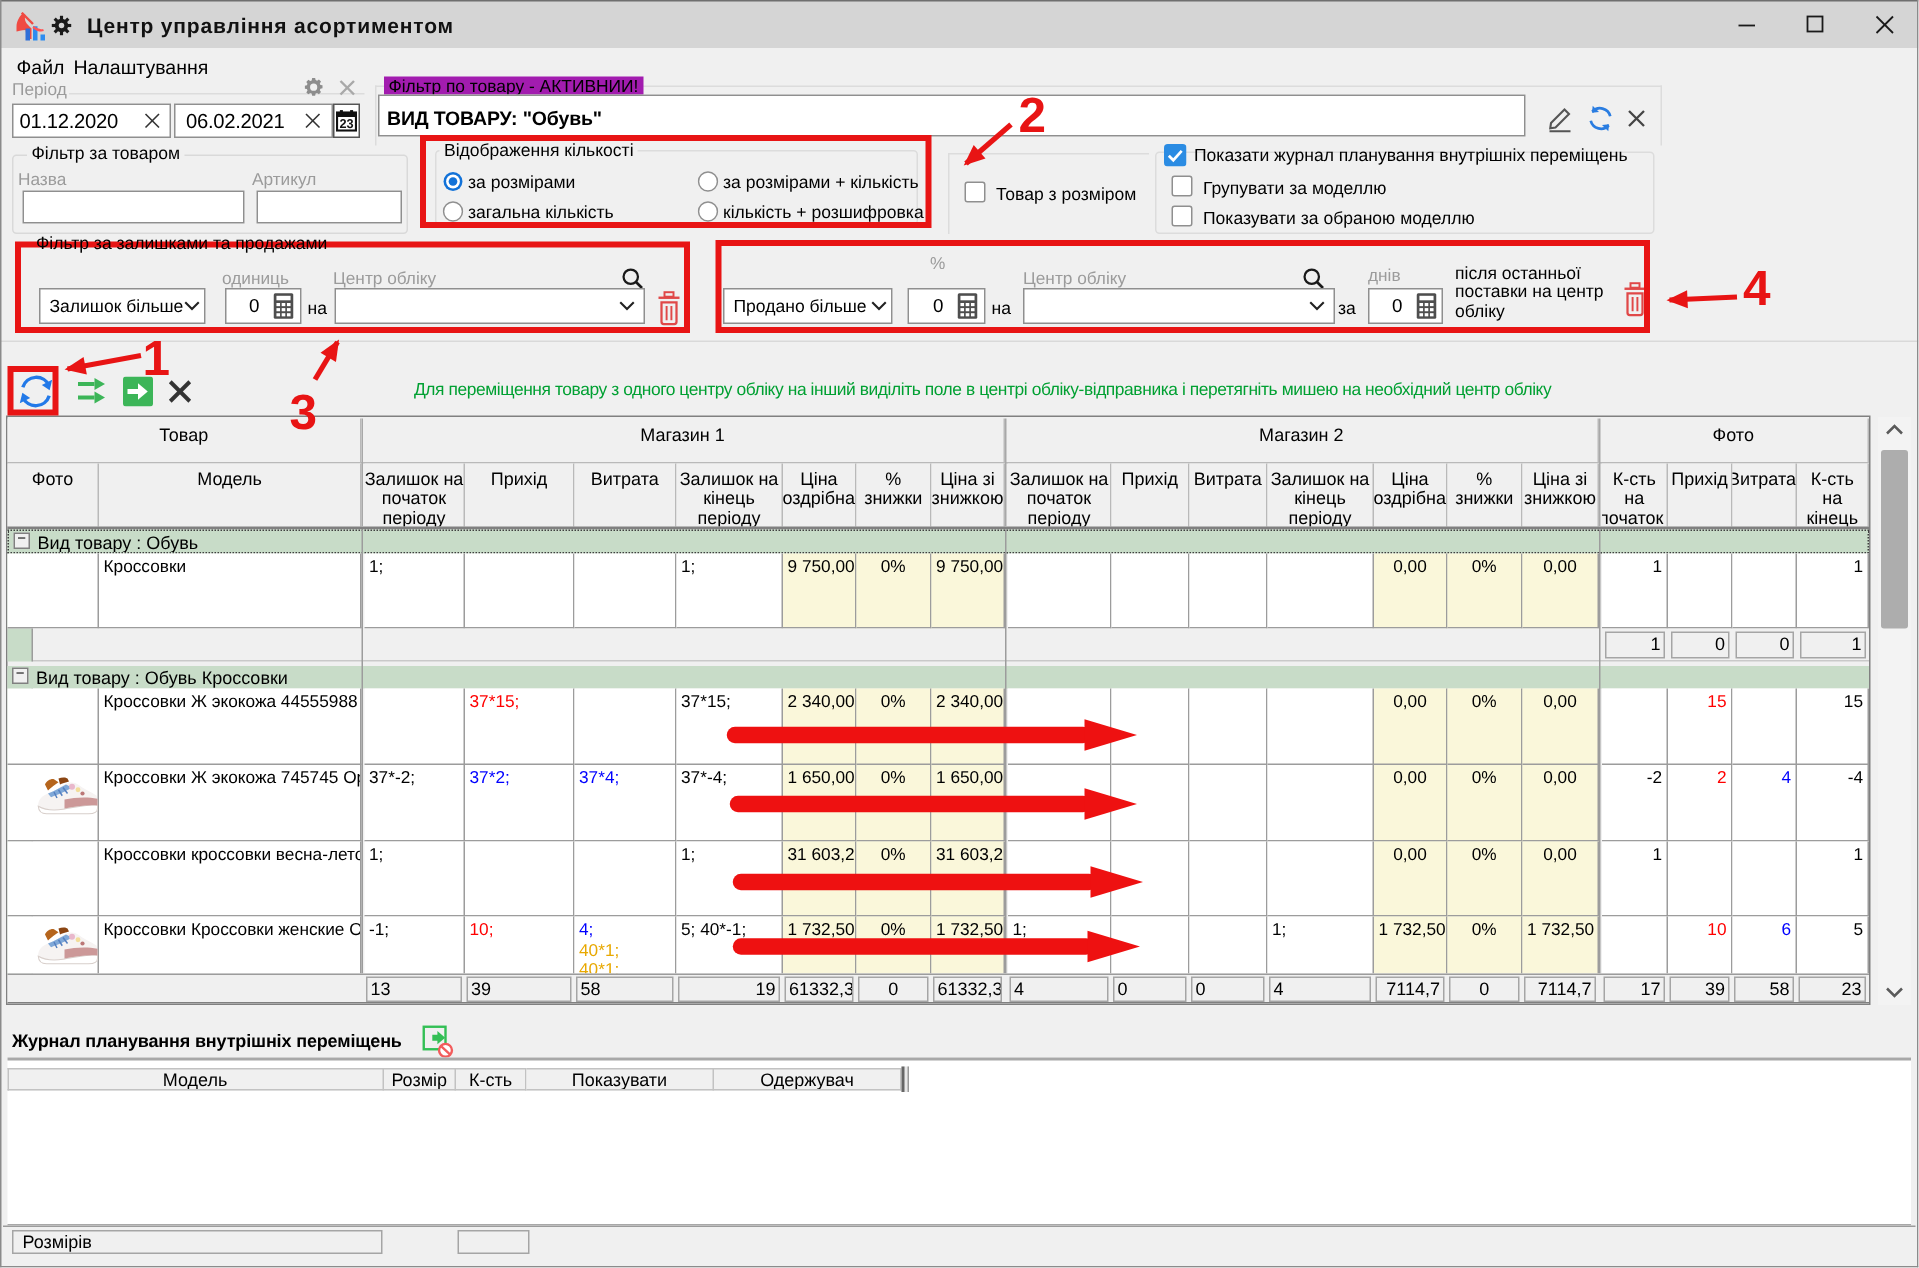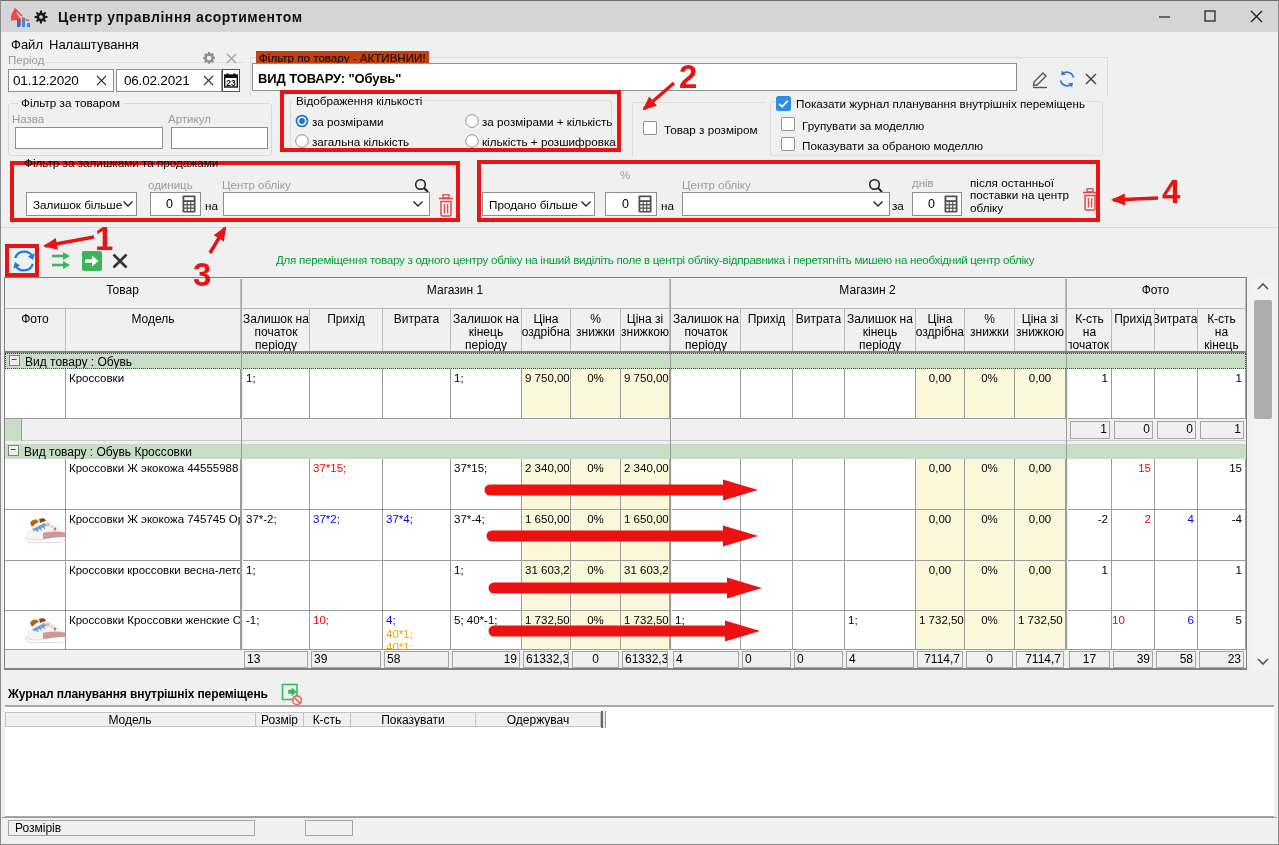--- a/index.html
+++ b/index.html
@@ -64,21 +64,21 @@
   </svg>
 <div class="ab" style="left:222px;top:69px;width:18px;height:23px;background:#fff;border:1px solid #555"></div>
 <svg class="ab" style="left:224px;top:73px" width="14" height="15" viewBox="0 0 14 15">
 <rect x="0.7" y="2" width="12.6" height="12" fill="#fff" stroke="#111" stroke-width="1.4"></rect>
 <rect x="0.7" y="2" width="12.6" height="3" fill="#111"></rect>
 <rect x="2.6" y="0.4" width="2" height="3" fill="#111"></rect>
     <rect x="9.4" y="0.4" width="2" height="3" fill="#111"></rect>
 <text x="7" y="12.6" font-size="8.5" font-weight="bold" text-anchor="middle" fill="#111" font-family="Liberation Sans">23</text>
 </svg>
 <div class="ab" style="left:250px;top:57px;width:858px;height:40px;border-top:1px solid #dcdcdc;border-left:1px solid #dcdcdc;border-right:1px solid #dcdcdc"></div>
-<div class="ab" style="left:256px;top:51px;background:#c2410c;padding:0 3px;font-size:11.6px">Фільтр по товару - АКТИВНИИ!</div>
+<div class="ab" style="left:256px;top:51px;background:#a21caf;padding:0 3px;font-size:11.6px">Фільтр по товару - АКТИВНИИ!</div>
 <div class="ab in" style="left:252px;top:63px;width:765px;height:28px"></div>
 <div class="ab" style="left:258px;top:71px;font-size:13px;font-weight:bold;letter-spacing:-.1px">ВИД ТОВАРУ: "Обувь"</div>
 <svg class="ab" style="left:1030px;top:69px" width="20" height="20" viewBox="0 0 20 20">
 <path d="M4 13 L13 4 L16 7 L7 16 L3.5 16.5 Z" fill="none" stroke="#555" stroke-width="1.4"></path>
 <line x1="3" y1="18.5" x2="17" y2="18.5" stroke="#555" stroke-width="1.4"></line>
   </svg>
 <svg class="ab" style="left:1057px;top:69px" width="20" height="20" viewBox="0 0 20 20">
 <path d="M16.5 8.5 A7 7 0 0 0 4.5 5.5" fill="none" stroke="#2a7de1" stroke-width="1.8"></path>
 <path d="M3.5 11.5 A7 7 0 0 0 15.5 14.5" fill="none" stroke="#2a7de1" stroke-width="1.8"></path>
 <path d="M4.8 1.5 L4.3 6.2 L9 5.7 Z" fill="#2a7de1"></path>
@@ -383,42 +383,42 @@
 <div class="cell" style="left:571px;top:611px;width:50px;height:38px;background:#faf7da;text-align:center;padding-left:0;border-bottom:none">0%</div>
 <div class="cell" style="left:621px;top:611px;width:49px;height:38px;background:#faf7da;border-bottom:none">1 732,50</div>
 <div class="cell" style="left:672px;top:611px;width:69px;height:38px;background:#fff;border-bottom:none">1;</div>
 <div class="cell" style="left:741px;top:611px;width:52px;height:38px;background:#fff;border-bottom:none"></div>
 <div class="cell" style="left:793px;top:611px;width:52px;height:38px;background:#fff;border-bottom:none"></div>
 <div class="cell" style="left:845px;top:611px;width:71px;height:38px;background:#fff;border-bottom:none">1;</div>
 <div class="cell" style="left:916px;top:611px;width:49px;height:38px;background:#faf7da;border-bottom:none">1 732,50</div>
 <div class="cell" style="left:965px;top:611px;width:50px;height:38px;background:#faf7da;text-align:center;padding-left:0;border-bottom:none">0%</div>
 <div class="cell" style="left:1015px;top:611px;width:51px;height:38px;background:#faf7da;border-bottom:none">1 732,50</div>
 <div class="cell" style="left:1068px;top:611px;width:44px;height:38px;background:#fff;border-bottom:none"></div>
-<div class="cell" style="left:1112px;top:611px;width:43px;height:38px;background:#fff;padding-right:3px;padding-left:0;border-bottom:none"><span class="red">10</span></div>
+<div class="cell" style="left:1112px;top:611px;width:43px;height:38px;background:#fff;text-align:right;padding-right:3px;padding-left:0;border-bottom:none"><span class="red">10</span></div>
 <div class="cell" style="left:1155px;top:611px;width:43px;height:38px;background:#fff;text-align:right;padding-right:3px;padding-left:0;border-bottom:none"><span class="blu">6</span></div>
 <div class="cell" style="left:1198px;top:611px;width:48px;height:38px;background:#fff;text-align:right;padding-right:3px;padding-left:0;border-bottom:none">5</div>
 <div class="ab" style="left:241px;top:353px;width:1px;height:296px;background:#9c9c9c"></div>
 <div class="ab" style="left:670px;top:353px;width:1px;height:296px;background:#9c9c9c"></div>
 <div class="ab" style="left:1066px;top:353px;width:1px;height:296px;background:#9c9c9c"></div>
 <div class="ab" style="left:5px;top:649px;width:1241px;height:20px;background:#f0f0f0;border-top:1px solid #9c9c9c;border-bottom:1px solid #808080"></div>
 <div class="sumbox" style="left:244px;top:651px;width:64px;height:17px;text-align:left">13</div>
 <div class="sumbox" style="left:311px;top:651px;width:70px;height:17px;text-align:left">39</div>
 <div class="sumbox" style="left:384px;top:651px;width:65px;height:17px;text-align:left">58</div>
 <div class="sumbox" style="left:452px;top:651px;width:68px;height:17px;text-align:right">19</div>
 <div class="sumbox" style="left:523px;top:651px;width:46px;height:17px;text-align:right">61332,3</div>
 <div class="sumbox" style="left:572px;top:651px;width:47px;height:17px;text-align:center">0</div>
 <div class="sumbox" style="left:622px;top:651px;width:46px;height:17px;text-align:right">61332,3</div>
 <div class="sumbox" style="left:673px;top:651px;width:66px;height:17px;text-align:left">4</div>
 <div class="sumbox" style="left:742px;top:651px;width:49px;height:17px;text-align:left">0</div>
 <div class="sumbox" style="left:794px;top:651px;width:49px;height:17px;text-align:left">0</div>
 <div class="sumbox" style="left:846px;top:651px;width:68px;height:17px;text-align:left">4</div>
 <div class="sumbox" style="left:917px;top:651px;width:46px;height:17px;text-align:right">7114,7</div>
 <div class="sumbox" style="left:966px;top:651px;width:47px;height:17px;text-align:center">0</div>
 <div class="sumbox" style="left:1016px;top:651px;width:48px;height:17px;text-align:right">7114,7</div>
-<div class="sumbox" style="left:1069px;top:651px;width:41px;height:17px;text-align:center">17</div>
+<div class="sumbox" style="left:1069px;top:651px;width:41px;height:17px;text-align:right">17</div>
 <div class="sumbox" style="left:1113px;top:651px;width:40px;height:17px;text-align:right">39</div>
 <div class="sumbox" style="left:1156px;top:651px;width:40px;height:17px;text-align:right">58</div>
 <div class="sumbox" style="left:1199px;top:651px;width:45px;height:17px;text-align:right">23</div>
 <svg class="ab" style="left:24px;top:517px" width="42" height="28" viewBox="0 0 42 28">
 <path d="M1.5 21 C1 16 4 13.5 9 11.5 C14 9.5 17 7 20 5.5 C23 4 26 4.5 28 6 C32 9 37 11 40.5 13.5 L41 22 C41 24.5 39 25.5 35 25.5 L7 25.5 C3.5 25.5 1.8 24 1.5 21 Z" fill="#f6f3f2"></path>
 <path d="M1.5 20.5 C6 23 12 23.5 18 22.5 C26 21 33 19.5 41 19.5 L41 22 C41 24.5 39 25.5 35 25.5 L7 25.5 C3.5 25.5 1.8 24 1.5 20.5 Z" fill="#fff" stroke="#d8cfcb" stroke-width=".7"></path>
 <path d="M19 16 C26 14.5 34 14 41 15.5 L41 20 C33 19.5 26 21 19 22 Z" fill="#cc9898"></path>
 <path d="M8 12 C13 10 17 7.5 20 6 L24 8 C20 10.5 14 13 10 14.5 Z" fill="#7fa8d8"></path>
 <path d="M6 6 C7 3.5 10 2 12 2.5 L15 4.5 C13 6 10 8 8 10 Z" fill="#b5651d"></path>
 <path d="M15 2 C17 1 20 1 21 2 L22 4 C20 4.5 17 5.5 16 6 Z" fill="#8b4513"></path>

